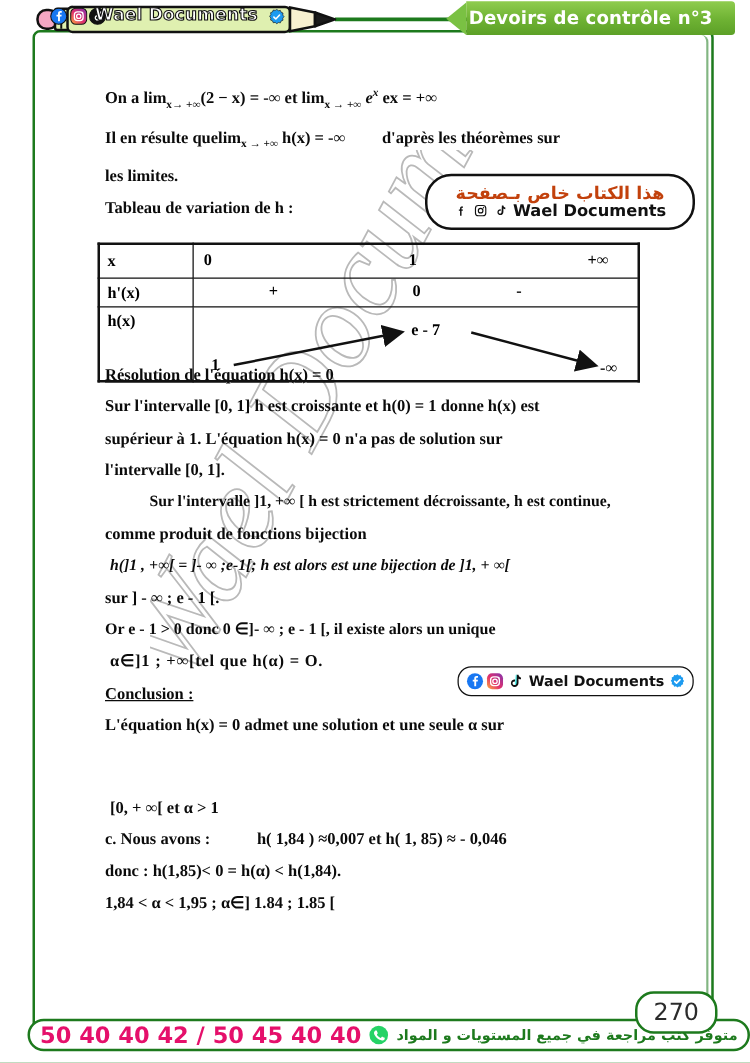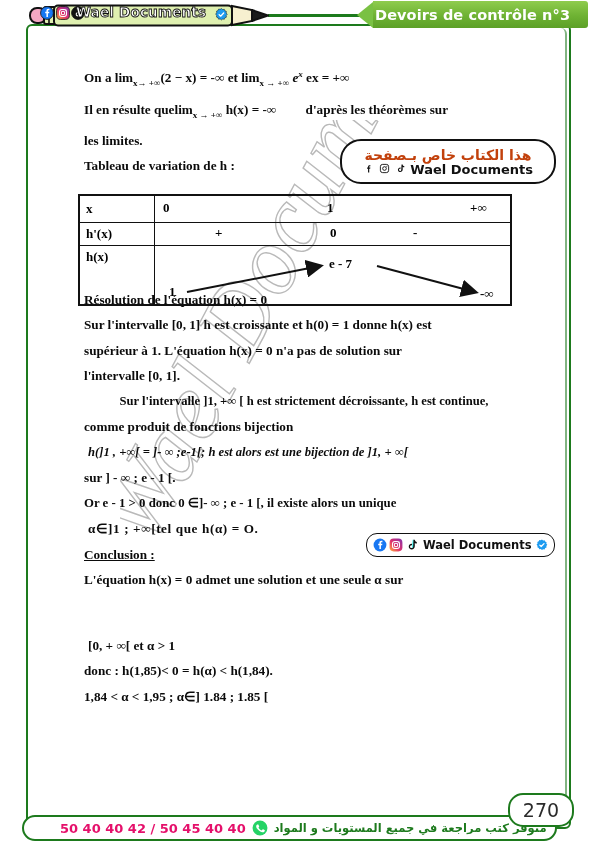--- a/index.html
+++ b/index.html
@@ -209,24 +209,23 @@
     border:2.2px solid #1d7a1d;
     border-radius:13px;
     background:#fff;
     z-index:5;
     display:flex;align-items:center;
     padding:0 8px;gap:6px;
     box-sizing:border-box;
   }
   .foot-phone{
     font-family:"DejaVu Sans", sans-serif;
-    font-weight:bold;font-size:13px;
+    font-weight:bold;font-size:18px;
     color:#e5106b;
     white-space:nowrap;
-    margin-left:28px;
   }
   .foot-ar{
     font-family:"DejaVu Sans", sans-serif;
     font-weight:bold;font-size:11.5px;
     color:#1d7a1d;
     direction:rtl;white-space:nowrap;
   }
   .pagenum{
     position:absolute;
     left:508px;top:793px;
@@ -344,20 +343,24 @@
     <div class="ln ital" style="font-size:12.6px;padding-left:4px;">h(]1 , +∞[ = ]- ∞ ;e-1[; h est alors est  une bijection de ]1, + ∞[</div>
     <div class="ln">sur ] - ∞ ; e - 1 [.</div>
 
     <div class="ln" style="font-size:12.8px;">Or e - 1 &gt; 0 donc  0 ∈]- ∞ ; e - 1 [, il existe alors un unique</div>
     <div class="ln" style="letter-spacing:.6px;padding-left:4px;">α∈]1 ; +∞[tel que h(α) = O.</div>
 
     <div class="ln under">Conclusion :</div>
     <div class="ln">L'équation h(x) = 0 admet une solution et une seule α sur</div>
     <div class="ln" style="padding-left:4px;margin-top:40px;">[0, + ∞[ et α &gt; 1</div>
 
+    <div class="ln">
+      <span>c. Nous avons :</span>
+      <span style="display:inline-block;width:34px;"></span><span>h( 1,84 ) ≈0,007 et h( 1, 85) ≈ - 0,046</span>
+    </div>
     <div class="ln">donc :  h(1,85)&lt; 0 = h(α) &lt; h(1,84).</div>
     <div class="ln">1,84 &lt; α &lt; 1,95 ;  α∈] 1.84 ; 1.85 [</div>
   </div>
 
   <table class="vtable">
     <tbody>
         <tr class="vt-head">
       <td class="vt-lbl">x</td>
       <td colspan="3" style="padding:0;">
         <div style="position:relative;height:20px;">

